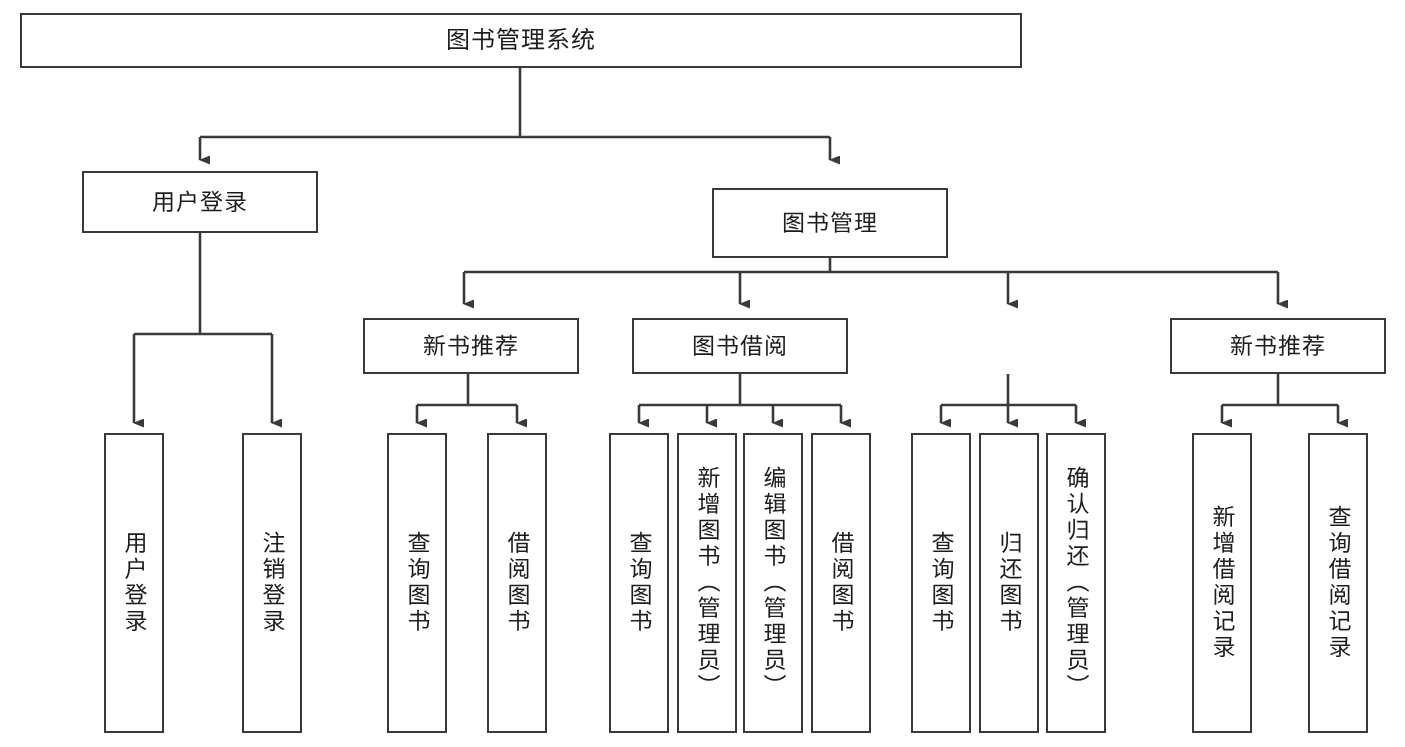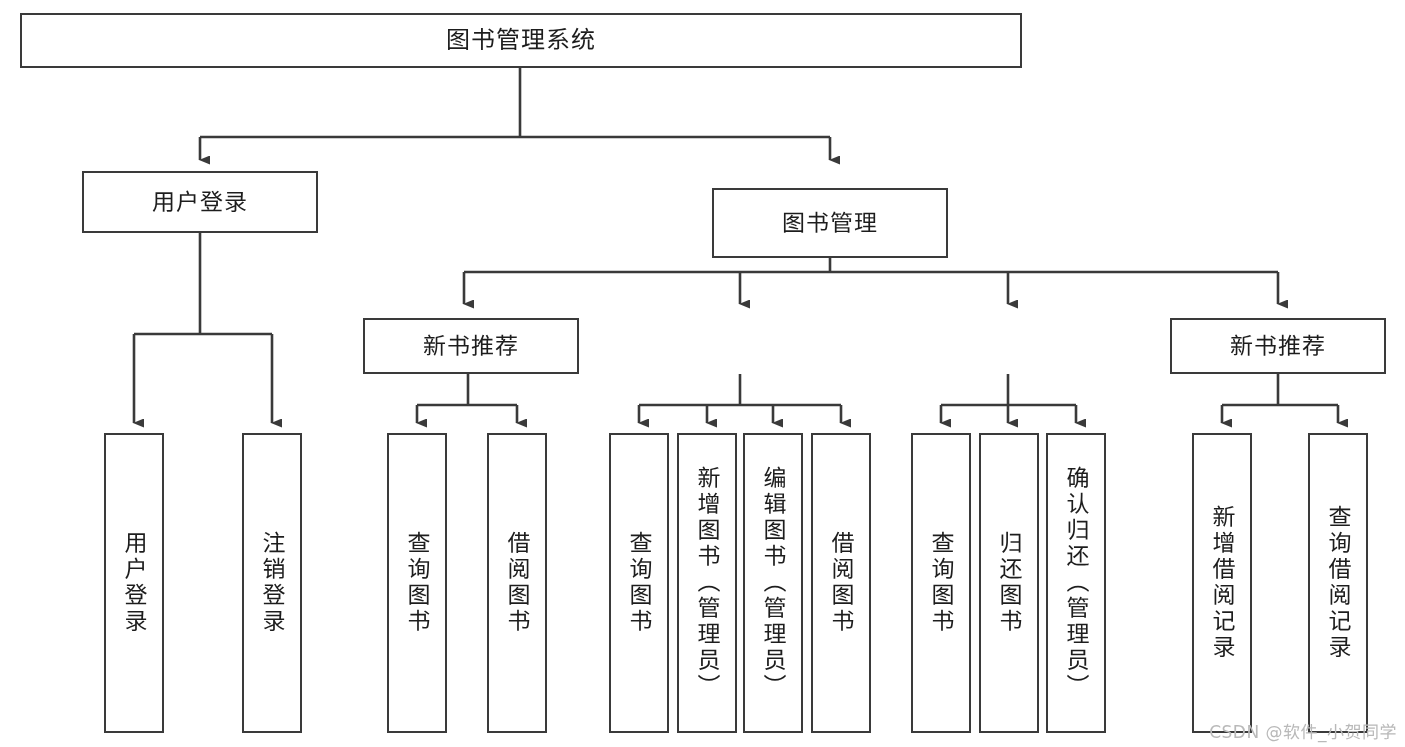--- a/index.html
+++ b/index.html
@@ -142,20 +142,23 @@
   </div>
 
   <div class="node horiz" style="left:712px; top:188px; width:236px; height:70px;">
     <span class="node-label">图书管理</span>
   </div>
 
   <div class="node horiz" style="left:363px; top:318px; width:216px; height:56px;">
     <span class="node-label">新书推荐</span>
   </div>
 
+  <div class="node horiz" style="left:632px; top:318px; width:216px; height:56px;">
+    <span class="node-label">图书借阅</span>
+  </div>
 
 
   <div class="node horiz" style="left:1170px; top:318px; width:216px; height:56px;">
     <span class="node-label">新书推荐</span>
   </div>
 
   <div class="node vert" style="left:104px; top:433px; width:60px; height:300px;">
     <span class="node-label">用户登录</span>
   </div>
   <div class="node vert" style="left:242px; top:433px; width:60px; height:300px;">
@@ -192,15 +195,14 @@
     <span class="node-label">确认归还（管理员）</span>
   </div>
 
   <div class="node vert" style="left:1192px; top:433px; width:60px; height:300px;">
     <span class="node-label">新增借阅记录</span>
   </div>
   <div class="node vert" style="left:1308px; top:433px; width:60px; height:300px;">
     <span class="node-label">查询借阅记录</span>
   </div>
 
-  <div class="watermark">CSDN @软件_小贺同学</div>
 
 </div>
 
 </body></html>

